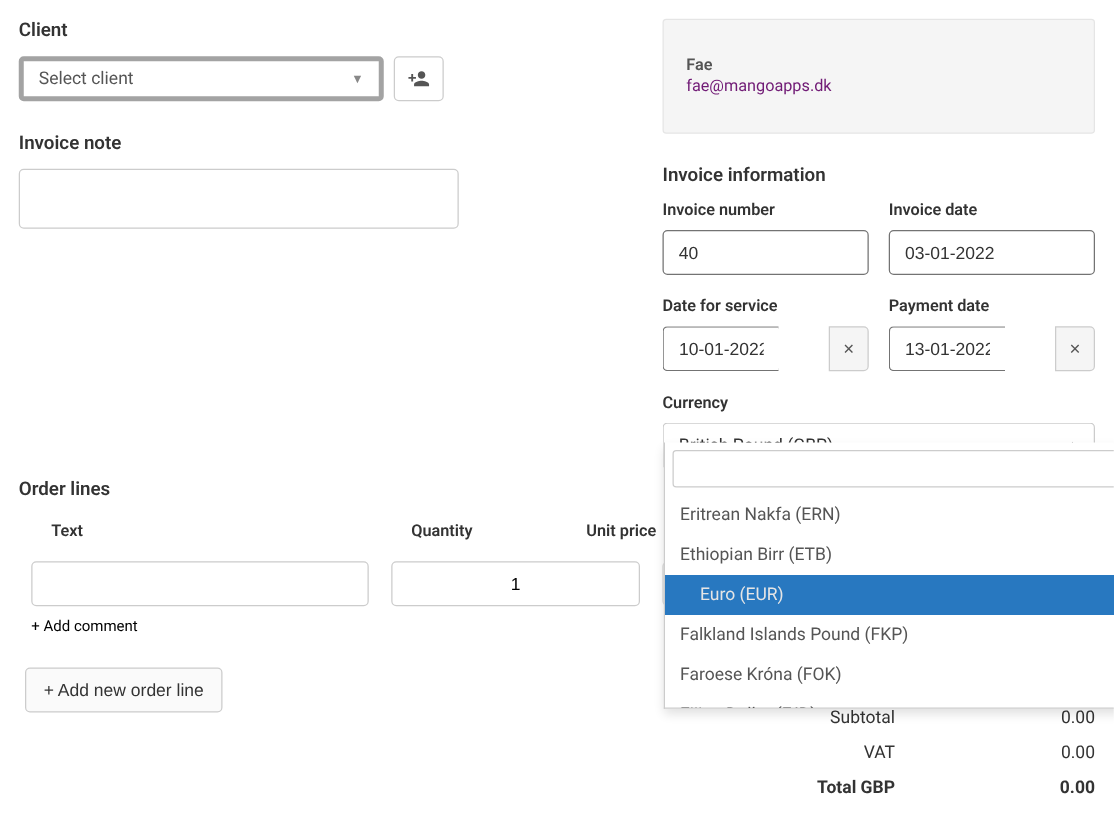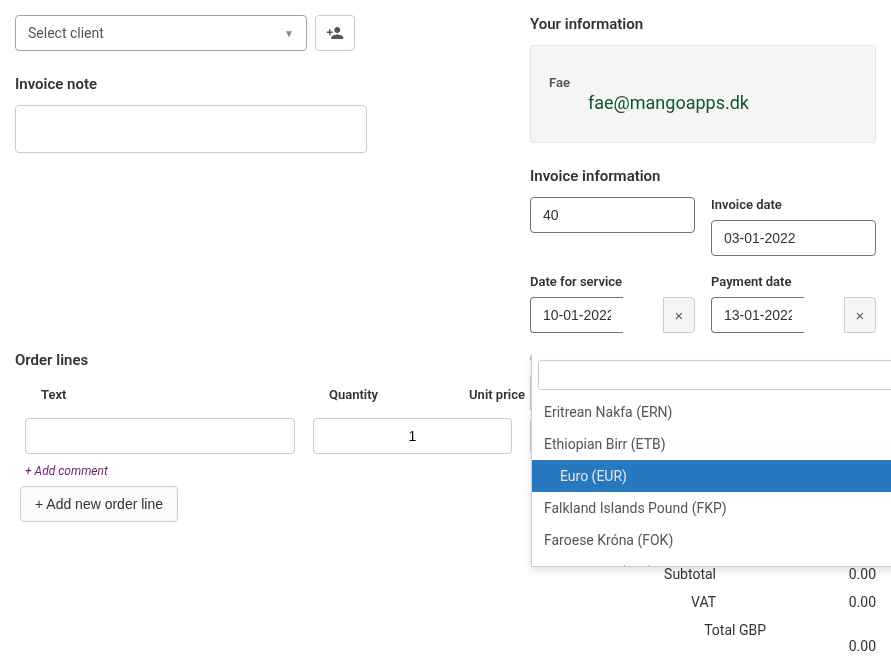--- a/index.html
+++ b/index.html
@@ -36,21 +36,21 @@
       margin-bottom: 12px;
     }
     .client-row {
       display: flex;
       gap: 8px;
       margin-bottom: 24px;
     }
     .select-client {
       flex: 0 0 292px;
       height: 36px;
-      border: 1px solid #a3a3a3;
+      border: 4px solid #a3a3a3;
       border-radius: 4px;
       background: #fff;
       display: flex;
       align-items: center;
       justify-content: space-between;
       padding: 0 12px;
       cursor: pointer;
       color: #555;
     }
     .caret-down {
@@ -92,23 +92,22 @@
       padding: 29px 18px;
       margin-bottom: 24px;
     }
     .your-info-name {
       font-weight: 600;
       font-size: 13px;
       color: #555;
       margin-bottom: 2px;
     }
     .your-info-email {
-      font-size: 18px;
-      color: #14532d;
-      margin-left: 39px;
+      font-size: 13px;
+      color: #701a75;
     }
     .field-label {
       font-weight: 600;
       font-size: 13px;
       color: #333;
       margin-bottom: 8px;
       display: block;
     }
     .field-row {
       display: flex;
@@ -249,28 +248,27 @@
     .order-price-input {
       flex: 0 0 115px;
       height: 36px;
       border: 1px solid #ccc;
       border-radius: 4px;
       padding: 0 10px;
       text-align: right;
       font-size: 14px;
     }
     .add-comment-link {
-      color: #701a75;
+      color: #000000;
       font-size: 12px;
       text-decoration: none;
       cursor: pointer;
       margin-left: 10px;
       display: inline-block;
-      margin-bottom: 8px;
-      font-style: italic;
+      margin-bottom: 26px;
     }
     .add-order-line-btn {
       height: 36px;
       border: 1px solid #ccc;
       border-radius: 4px;
       background: #fafafa;
       padding: 0 14px;
       font-size: 14px;
       color: #333;
       cursor: pointer;
@@ -294,29 +292,29 @@
     .totals-row .label {
       text-align: right;
       flex: 1;
       padding-right: 110px;
     }
     .totals-row .value {
       text-align: right;
       min-width: 50px;
     }
     .totals-row.total-final {
-      font-weight: 400;
-      flex-direction: column;
+      font-weight: 700;
     }
   </style>
 </head>
 <body>
 
 <div class="main-container">
   <div class="left-col">
+    <div class="section-label">Client</div>
     <div class="client-row">
       <div class="select-client">
         <span>Select client</span>
         <span class="caret-down">▼</span>
       </div>
       <button class="add-client-btn">
         <svg viewBox="0 0 24 24">
             <path d="M15 12c2.21 0 4-1.79 4-4s-1.79-4-4-4-4 1.79-4 4 1.79 4 4 4zm-9-2V7H4v3H1v2h3v3h2v-3h3v-2H6zm9 4c-2.67 0-8 1.34-8 4v2h16v-2c0-2.66-5.33-4-8-4z"></path>
           </svg>
       </button>
@@ -338,30 +336,30 @@
         <input class="order-price-input" type="text" value="0.00" style="">
       </div>
       <a class="add-comment-link">+ Add comment</a>
       <div>
         <button class="add-order-line-btn">+ Add new order line</button>
       </div>
     </div>
   </div>
 
   <div class="right-col">
-    <div class="section-label">Your information</div>
     <div class="your-info-box">
       <div class="your-info-name">Fae</div>
       <div class="your-info-email">fae@mangoapps.dk</div>
     </div>
 
     <div class="section-label">Invoice information</div>
 
     <div class="field-row">
       <div class="field-col">
+        <label class="field-label">Invoice number</label>
         <input class="text-input" type="text" value="40" style="">
       </div>
       <div class="field-col">
         <label class="field-label">Invoice date</label>
         <input class="text-input" type="text" value="03-01-2022" style="">
       </div>
     </div>
 
     <div class="field-row">
       <div class="field-col">

